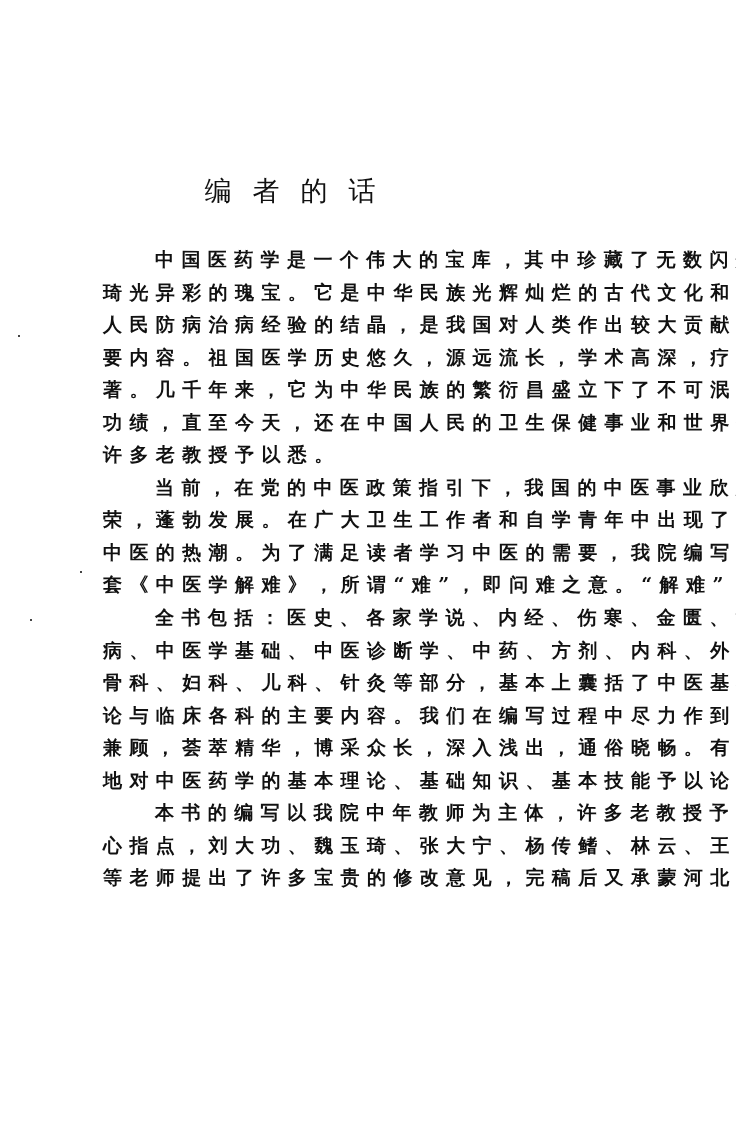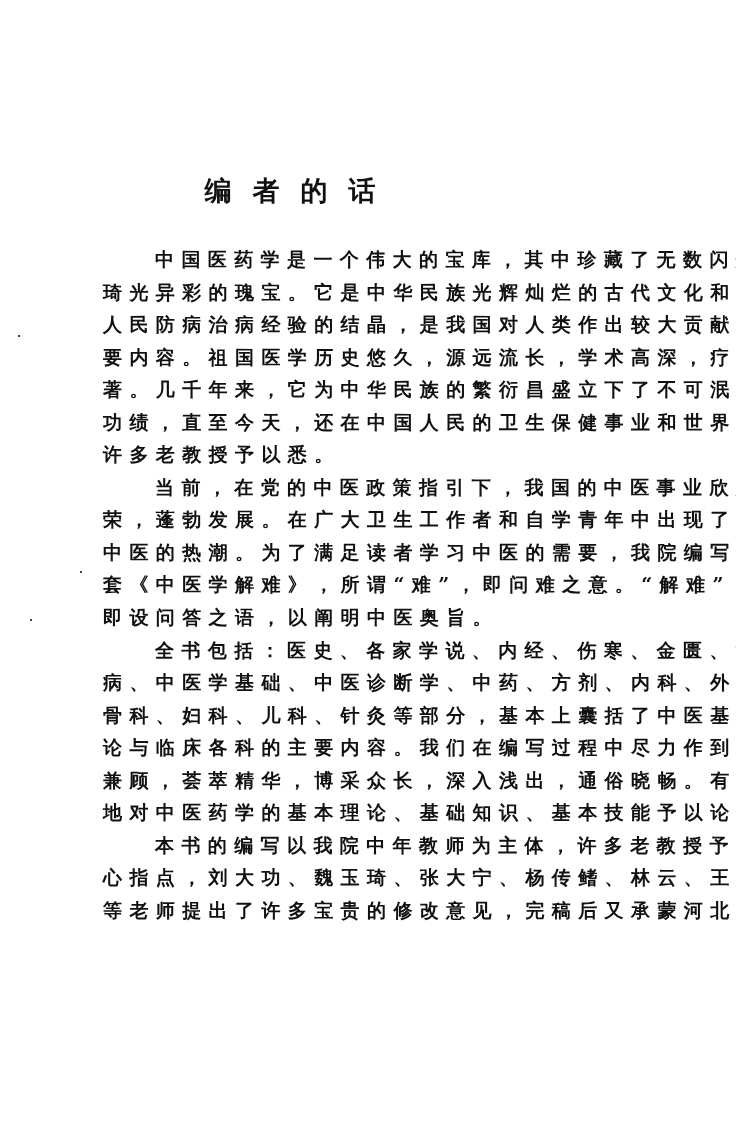--- a/index.html
+++ b/index.html
@@ -1,19 +1,19 @@
 <!DOCTYPE html>
 <html><head>
 <meta charset="utf-8">
 <style>
   html, body { margin: 0; padding: 0; background: #ffffff; }
   body { width: 736px; height: 1122px; position: relative; overflow: hidden;
          font-family: "DejaVu Serif", "Liberation Serif", serif; color: #111111; }
   .title { position: absolute; top: 174px; left: 0; width: 580px; text-align: center;
-           font-size: 27px; font-weight: bold; letter-spacing: 21px; text-indent: 21px; line-height: 34px; }
+           font-size: 27px; font-weight: normal; letter-spacing: 21px; text-indent: 21px; line-height: 34px; }
   .body-text { position: absolute; top: 243px; left: 103px; width: 580px; }
   .line { height: 32.55px; line-height: 32.55px; font-size: 19px; letter-spacing: 7.4px;
           white-space: nowrap; font-weight: bold; }
   .line.indent { padding-left: 52px; }
   .speck { position: absolute; width: 2px; height: 2px; background: #444; }
 </style>
 </head>
 <body>
 
 <div>
@@ -27,21 +27,20 @@
       <div class="line">要内容。祖国医学历史悠久，源远流长，学术高深，疗效卓</div>
       <div class="line">著。几千年来，它为中华民族的繁衍昌盛立下了不可泯灭的</div>
       <div class="line">功绩，直至今天，还在中国人民的卫生保健事业和世界领域</div>
       <div class="line">许多老教授予以悉。</div>
     </div>
     <div>
       <div class="line indent">当前，在党的中医政策指引下，我国的中医事业欣欣向</div>
       <div class="line">荣，蓬勃发展。在广大卫生工作者和自学青年中出现了学习</div>
       <div class="line">中医的热潮。为了满足读者学习中医的需要，我院编写了这</div>
       <div class="line">套《中医学解难》，所谓“难”，即问难之意。“解难”，</div>
-      <div class="line">即设问答之语，以阐明中医奥旨。</div>
     </div>
     <div>
       <div class="line indent">全书包括：医史、各家学说、内经、伤寒、金匮、温</div>
       <div class="line">病、中医学基础、中医诊断学、中药、方剂、内科、外科、</div>
       <div class="line">骨科、妇科、儿科、针灸等部分，基本上囊括了中医基础理</div>
       <div class="line">论与临床各科的主要内容。我们在编写过程中尽力作到广深</div>
       <div class="line">兼顾，荟萃精华，博采众长，深入浅出，通俗晓畅。有重点</div>
       <div class="line">地对中医药学的基本理论、基础知识、基本技能予以论述。</div>
     </div>
     <div>

